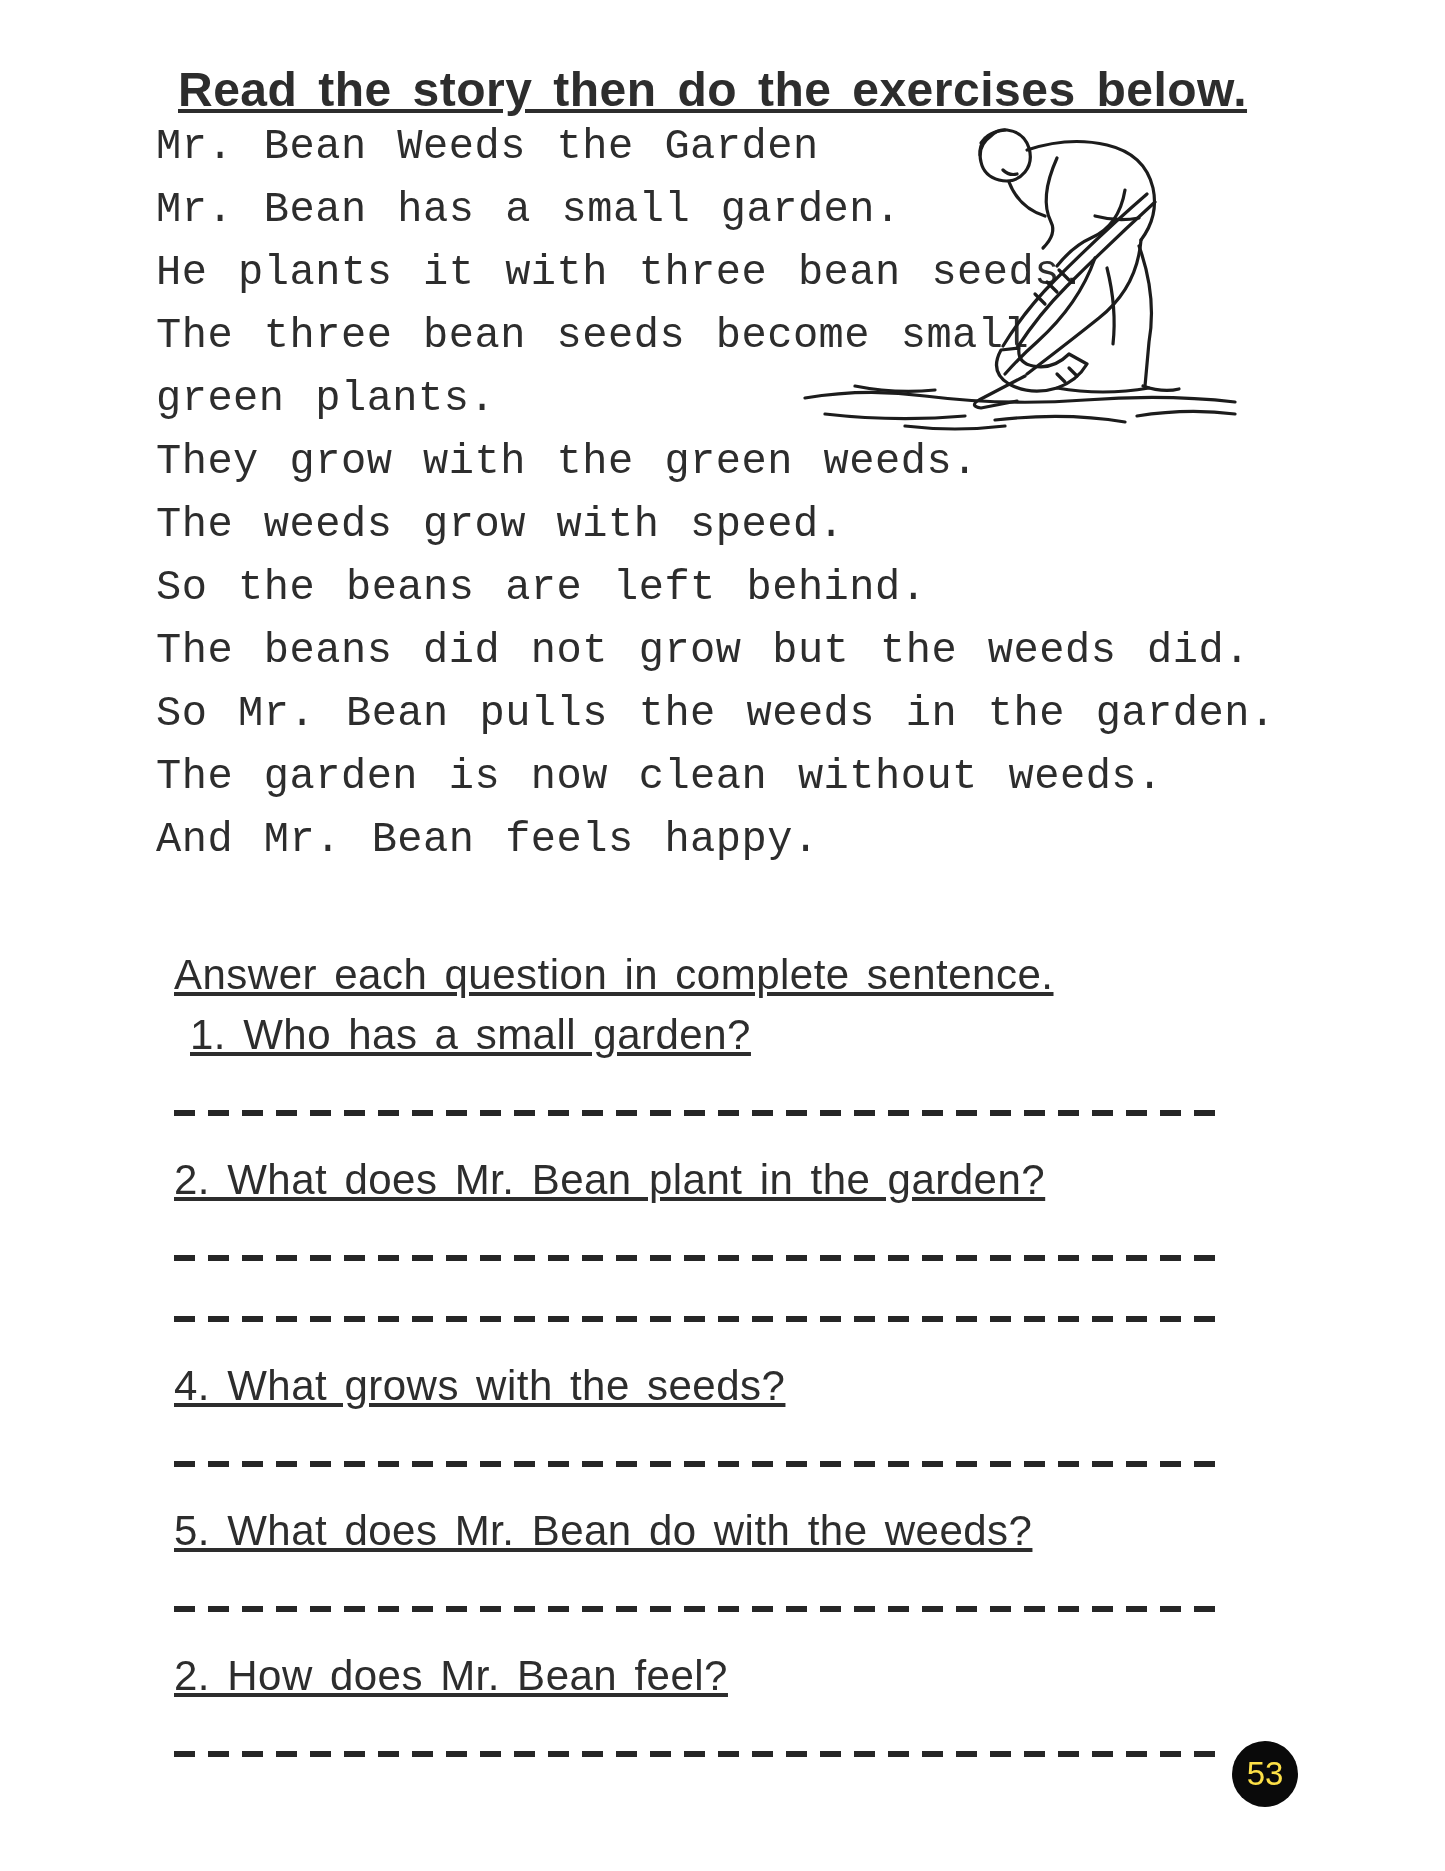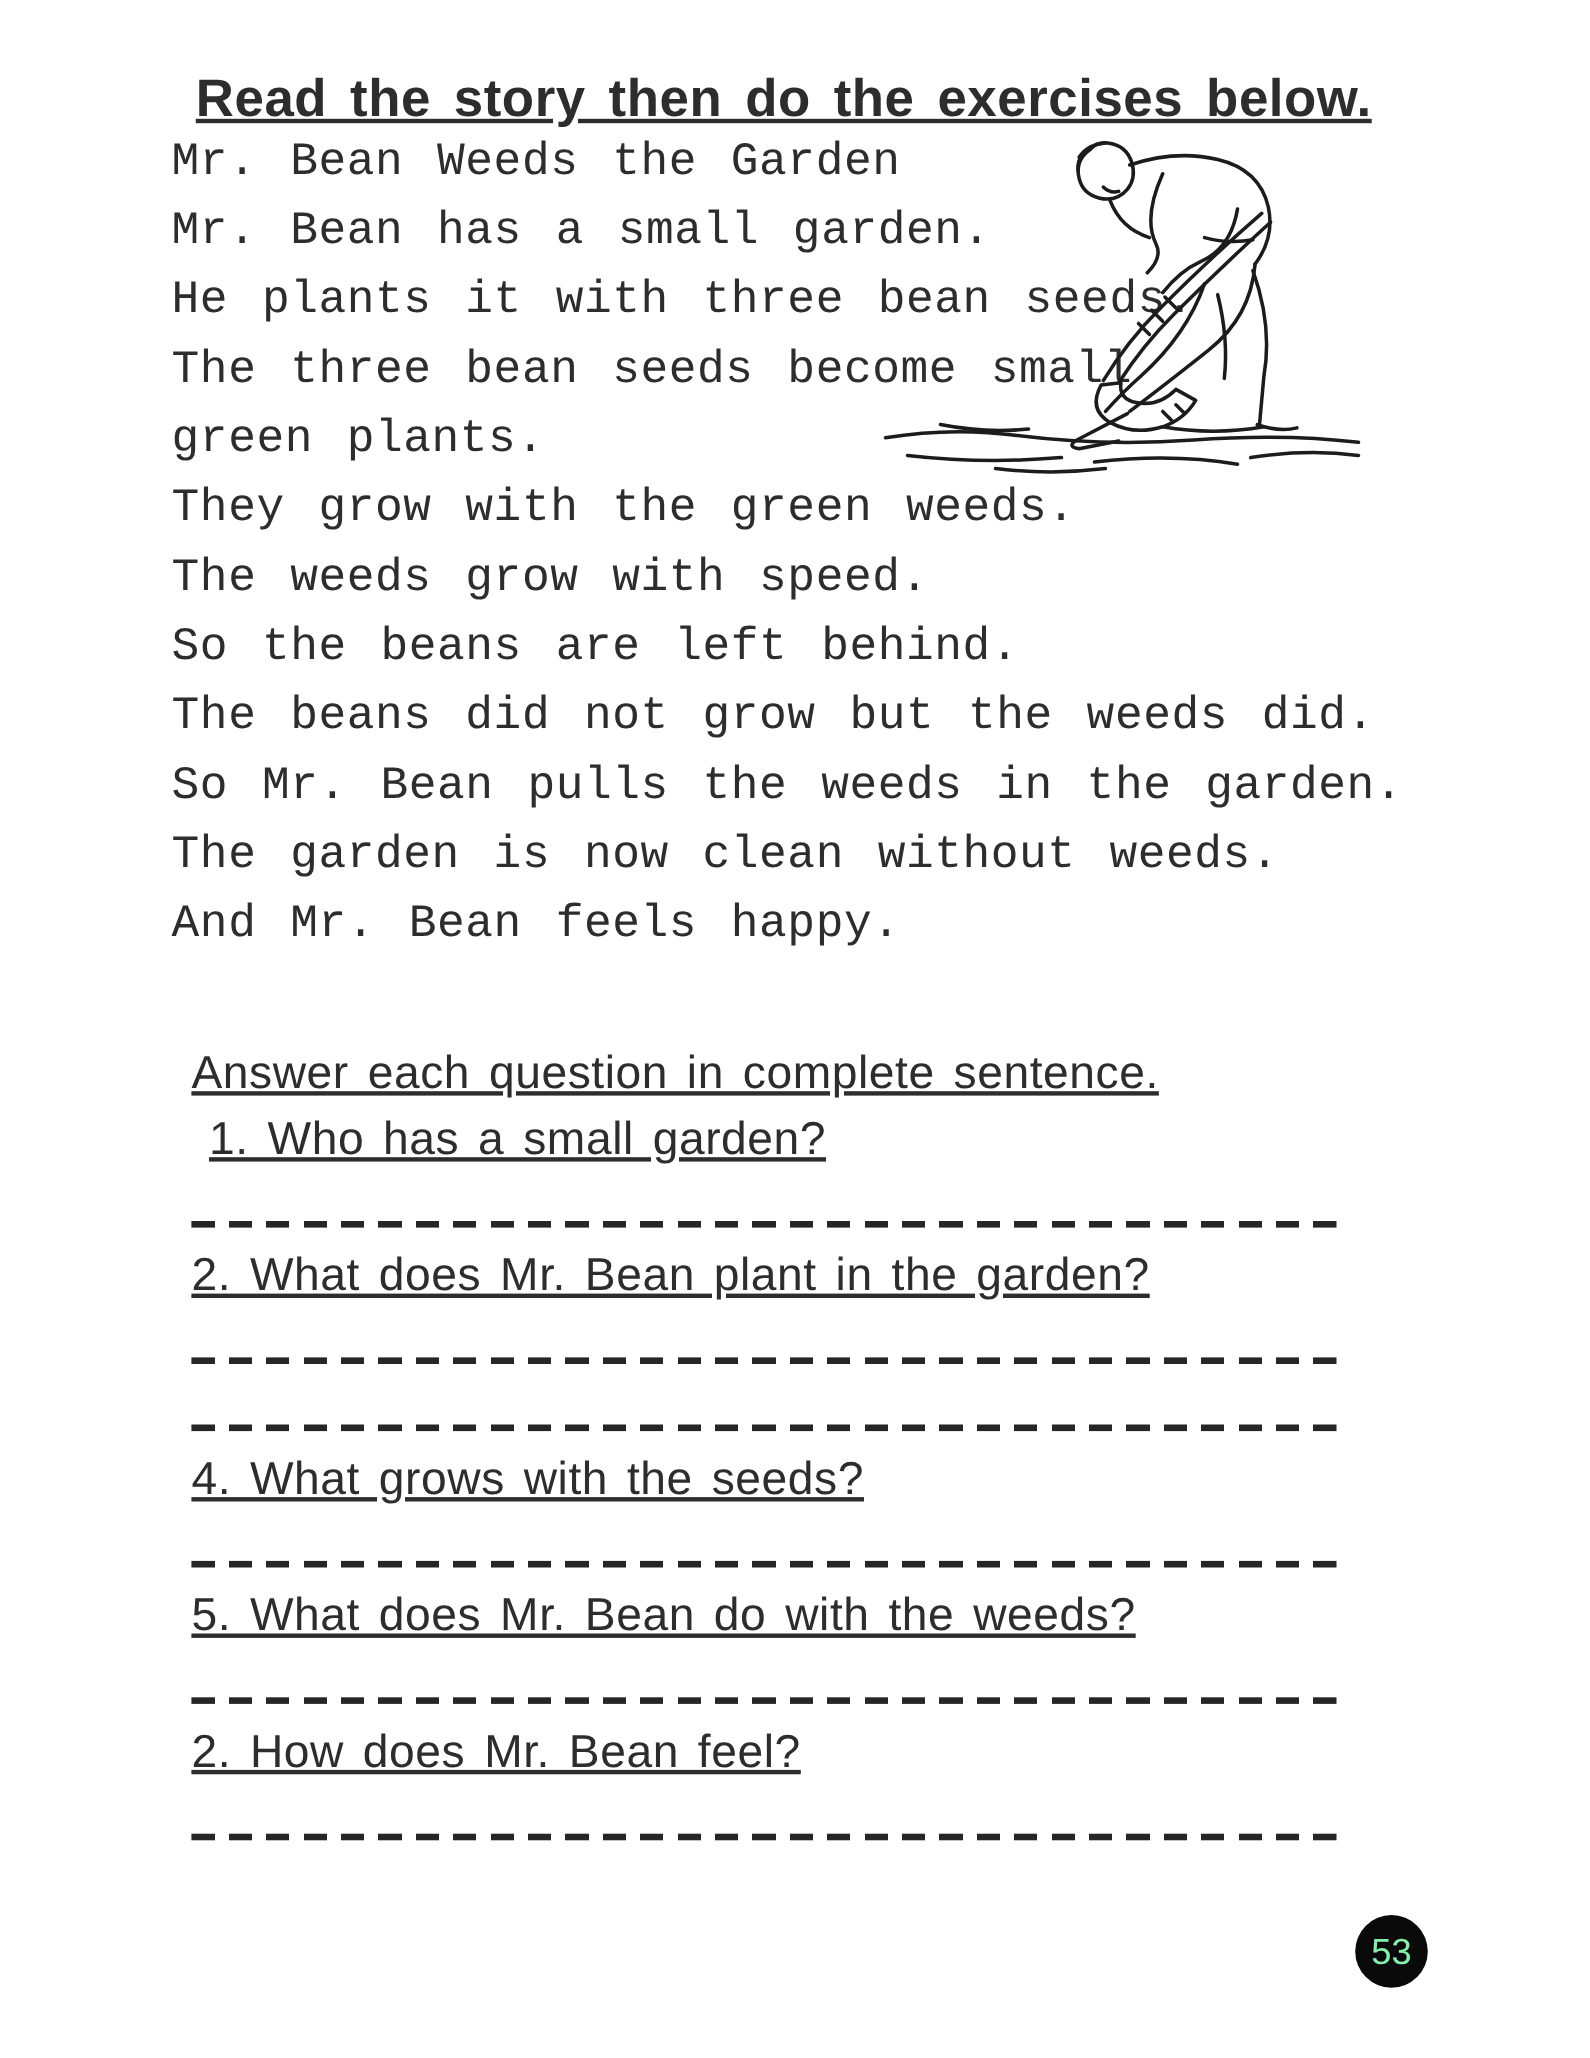--- a/index.html
+++ b/index.html
@@ -23,31 +23,31 @@
   }
   .illustration{
     position:absolute;left:795px;top:98px;
     width:450px;height:335px;
   }
   .exercise{
     position:absolute;left:174px;top:955px;
     font-size:42px;letter-spacing:0.5px;word-spacing:5px;text-decoration:underline;
   }
   .prompt{line-height:40px;white-space:nowrap;}
-  .question{line-height:40px;margin-top:23px;white-space:nowrap;}
+  .question{line-height:40px;margin-top:44px;white-space:nowrap;}
   .question.first{margin-top:20px;margin-left:16px;}
   .answer-line{
     margin-top:55px;
     width:1041px;height:6px;
     background:repeating-linear-gradient(90deg,#262626 0 21px,transparent 21px 34px);
   }
   .page-badge{
     position:absolute;left:1232px;top:1741px;
     width:66px;height:66px;border-radius:50%;
-    background:#0a0a0a;color:#86efac;
+    background:#0a0a0a;color:#fde047;
     display:flex;align-items:center;justify-content:center;
     font-size:33px;letter-spacing:0;word-spacing:0;
     font-family:"Liberation Sans",sans-serif;
   }
 </style>
 </head>
 <body>
 
 <div class="page">
 

